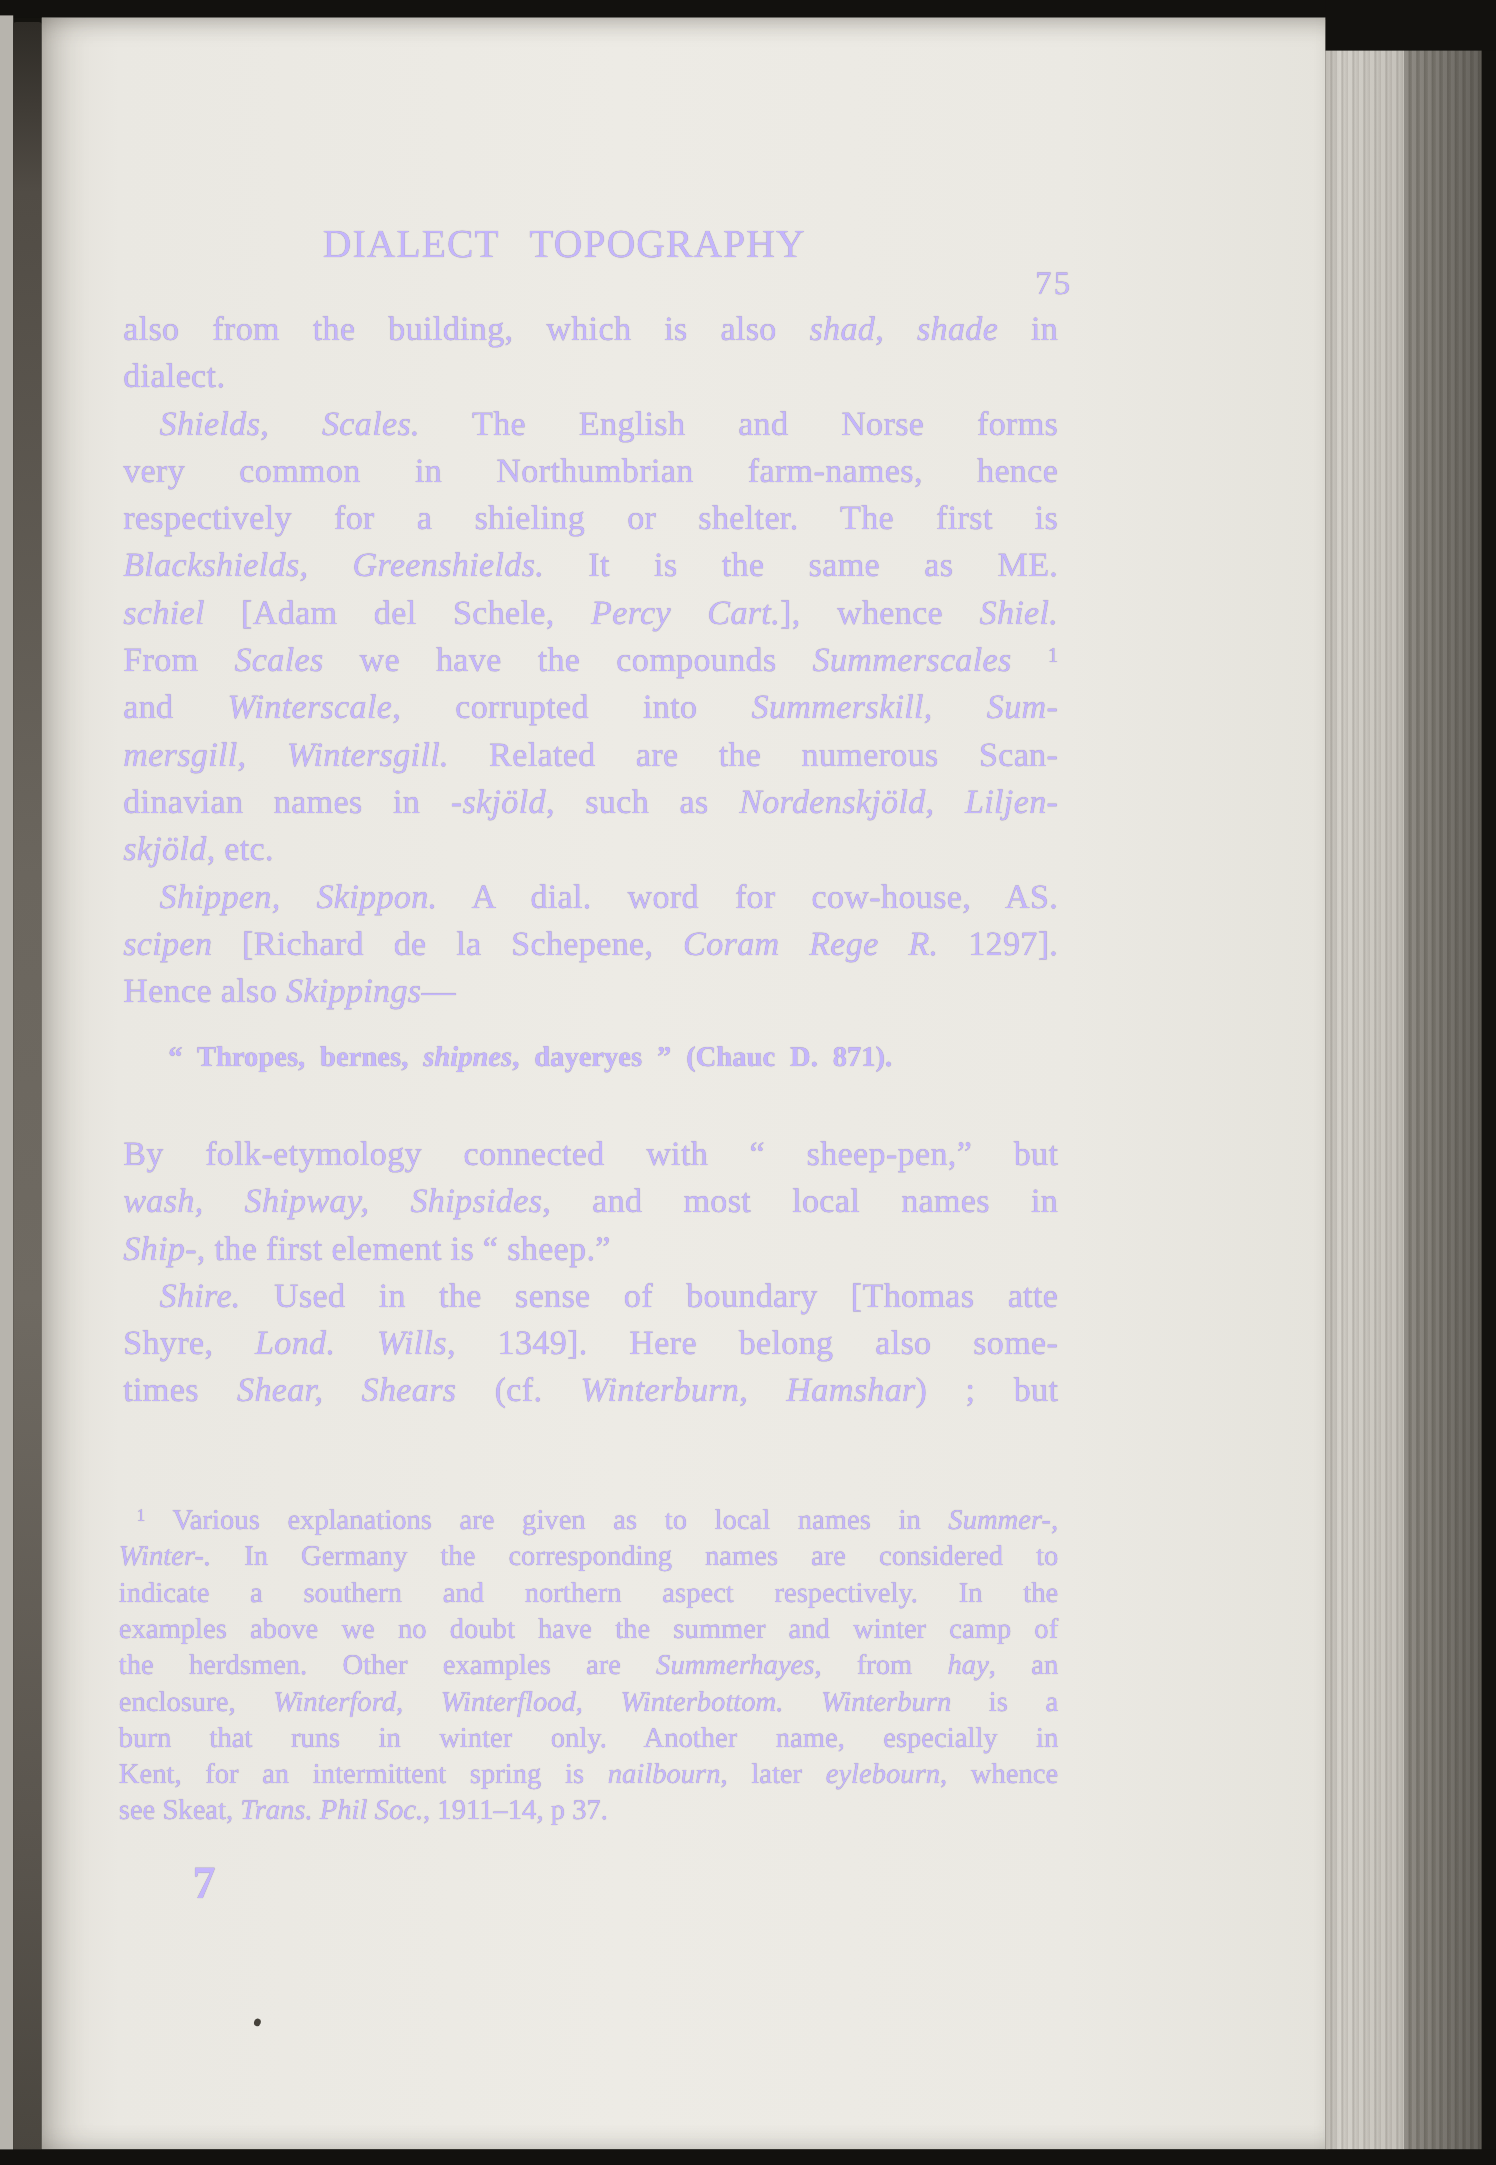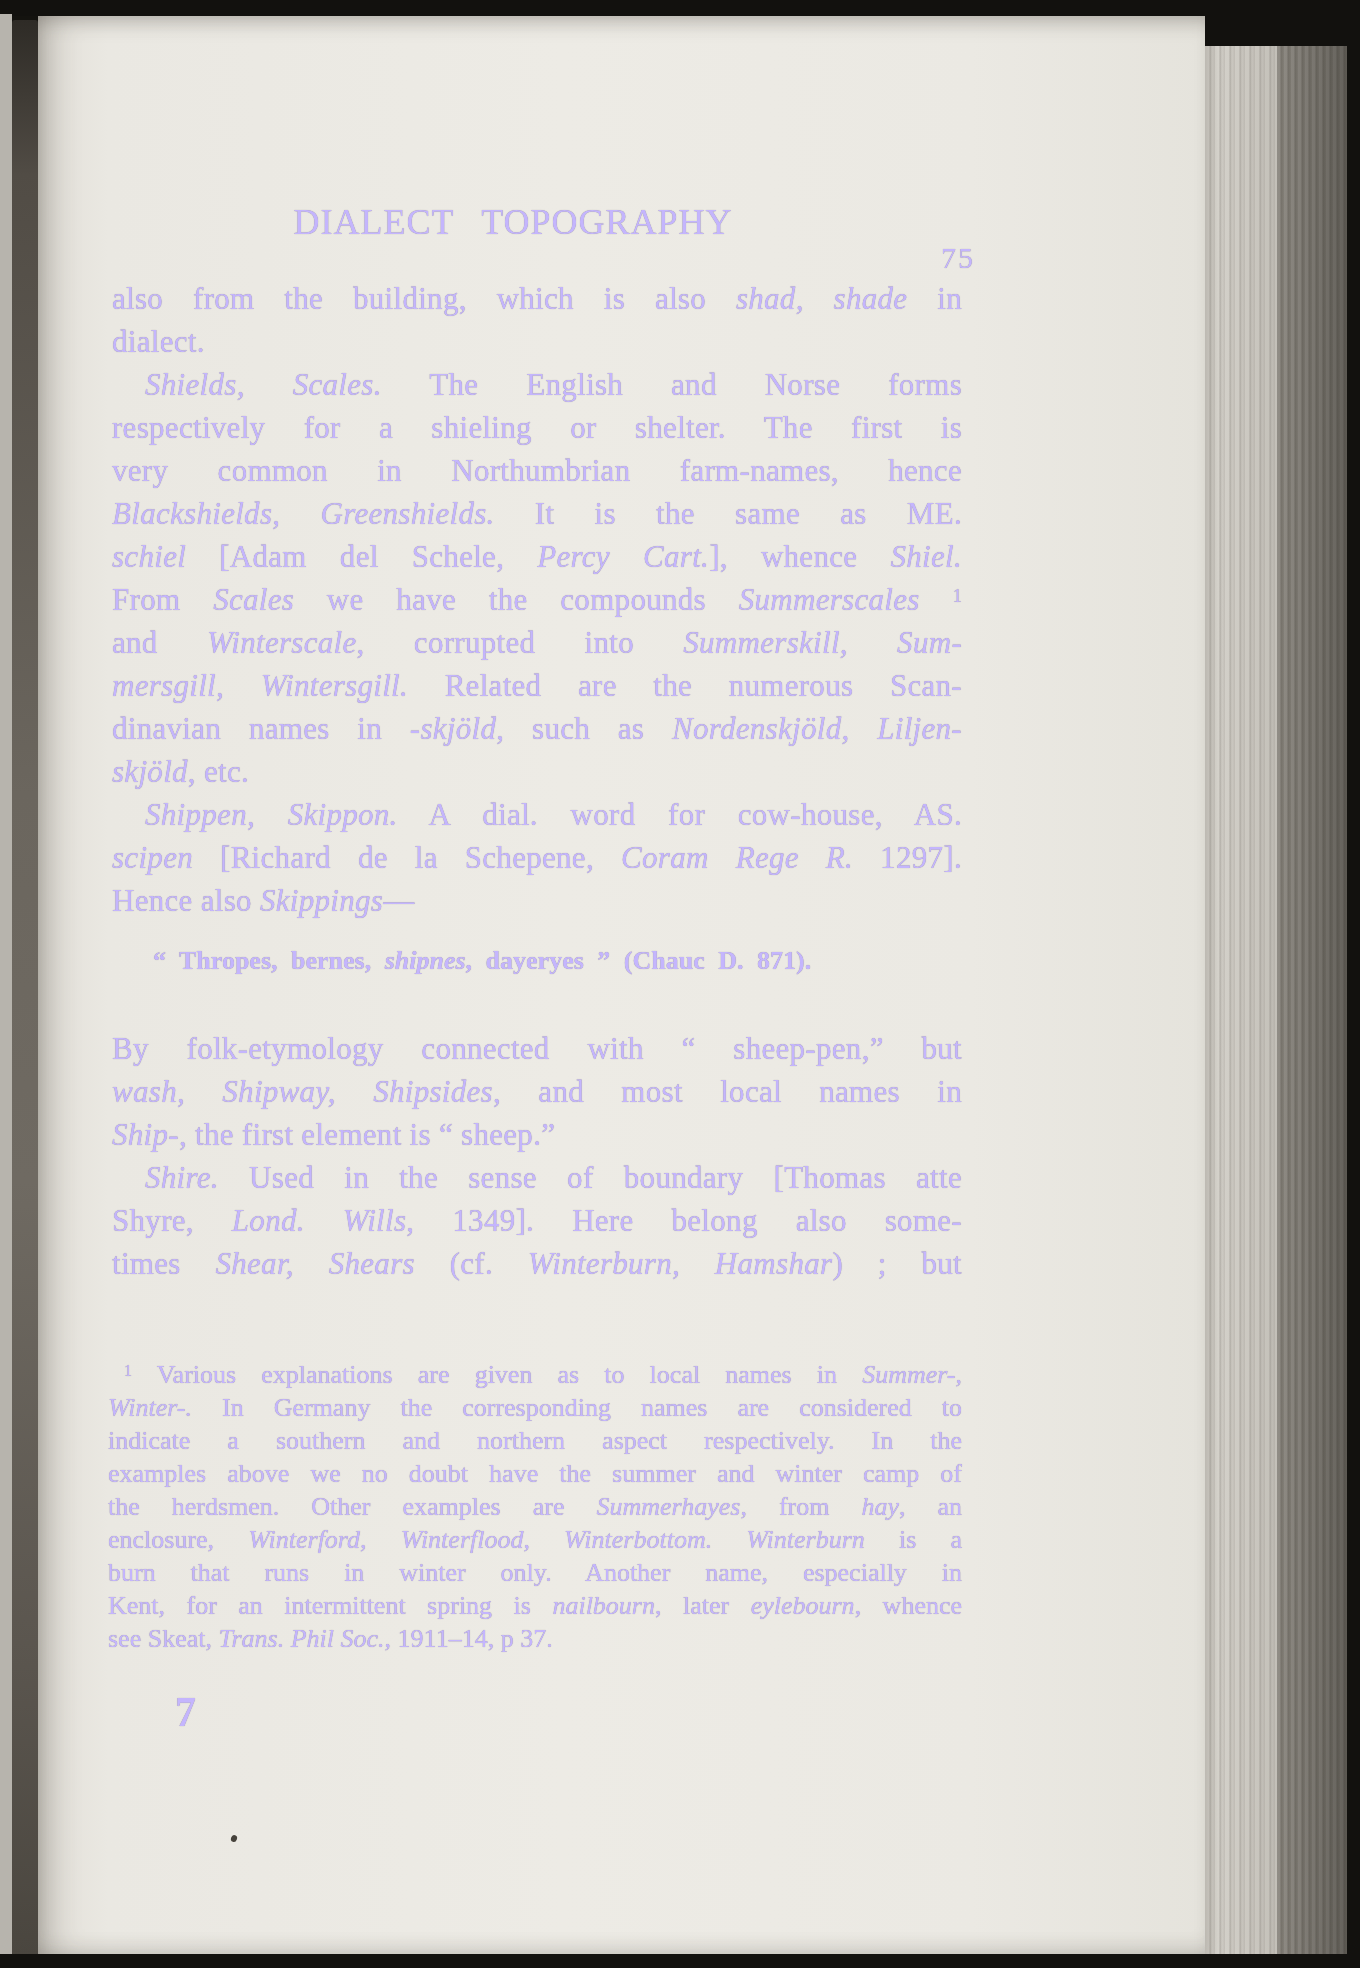--- a/index.html
+++ b/index.html
@@ -46,21 +46,21 @@
     text-align:center;font-size:36px;letter-spacing:1px;word-spacing:18px;
   }
   .folio{left:875px;top:216px;width:100px;text-align:right;font-size:30px;letter-spacing:2px;margin-top:25px;}
   .textcol{left:112px;width:850px;}
   #chunk1{top:277px;}
   #chunk2{top:1027px;}
   #quote{left:153px;top:944px;width:790px;font-weight:bold;}
   #footnote{left:108px;top:1358px;width:854px;}
   .bl{height:43px;line-height:43px;font-size:31px;letter-spacing:.3px;white-space:nowrap;}
   .ql{height:34px;line-height:34px;font-size:26px;word-spacing:7px;white-space:nowrap;}
-  .fl{height:33px;line-height:33px;font-size:26px;white-space:nowrap;font-family:Liberation Serif, serif;}
+  .fl{height:33px;line-height:47px;font-size:26px;white-space:nowrap;font-family:Liberation Serif, serif;}
   .just{text-align:justify;text-align-last:justify;white-space:normal;}
   #chunk1 .ind,#chunk2 .ind{text-indent:33px;}
   #footnote .ind{text-indent:16px;}
   .line i{font-style:italic;}
   .sup{font-size:.62em;position:relative;top:-.42em;letter-spacing:0;}
   .signature{left:175px;top:1688px;font-size:42px;font-weight:bold;}
   .speck{left:231px;top:1835px;width:6px;height:7px;border-radius:50%;background:#46423b;transform:rotate(20deg);}
 </style>
 </head>
 <body>
@@ -75,22 +75,22 @@
 <div class="abs tr-corner"></div>
 <div class="abs bottom-strip"></div>
 
 <div class="abs ink running-header">DIALECT TOPOGRAPHY</div>
 <div class="abs ink folio">75</div>
 
 <div class="abs ink textcol" id="chunk1">
     <div class="line bl just"><span>also from the building, which is also </span><i>shad, shade</i><span> in</span></div>
     <div class="line bl"><span>dialect.</span></div>
     <div class="line bl just ind"><i>Shields, Scales.</i><span>  The English and Norse forms</span></div>
+    <div class="line bl just"><span>very common in Northumbrian farm-names, hence</span></div>
     <div class="line bl just"><span>respectively for a shieling or shelter.  The first is</span></div>
-    <div class="line bl just"><span>very common in Northumbrian farm-names, hence</span></div>
     <div class="line bl just"><i>Blackshields, Greenshields.</i><span>  It is the same as ME.</span></div>
     <div class="line bl just"><i>schiel</i><span> [Adam del Schele, </span><i>Percy Cart.</i><span>], whence </span><i>Shiel.</i></div>
     <div class="line bl just"><span>From </span><i>Scales</i><span> we have the compounds </span><i>Summerscales</i><span> </span><span class="sup">1</span></div>
     <div class="line bl just"><span>and </span><i>Winterscale</i><span>, corrupted into </span><i>Summerskill, Sum-</i></div>
     <div class="line bl just"><i>mersgill, Wintersgill.</i><span>  Related are the numerous Scan-</span></div>
     <div class="line bl just"><span>dinavian names in </span><i>-skjöld</i><span>, such as </span><i>Nordenskjöld, Liljen-</i></div>
     <div class="line bl"><i>skjöld</i><span>, etc.</span></div>
     <div class="line bl just ind"><i>Shippen, Skippon.</i><span>  A dial. word for cow-house, AS.</span></div>
     <div class="line bl just"><i>scipen</i><span> [Richard de la Schepene, </span><i>Coram Rege R.</i><span> 1297].</span></div>
     <div class="line bl"><span>Hence also </span><i>Skippings</i><span>—</span></div>

